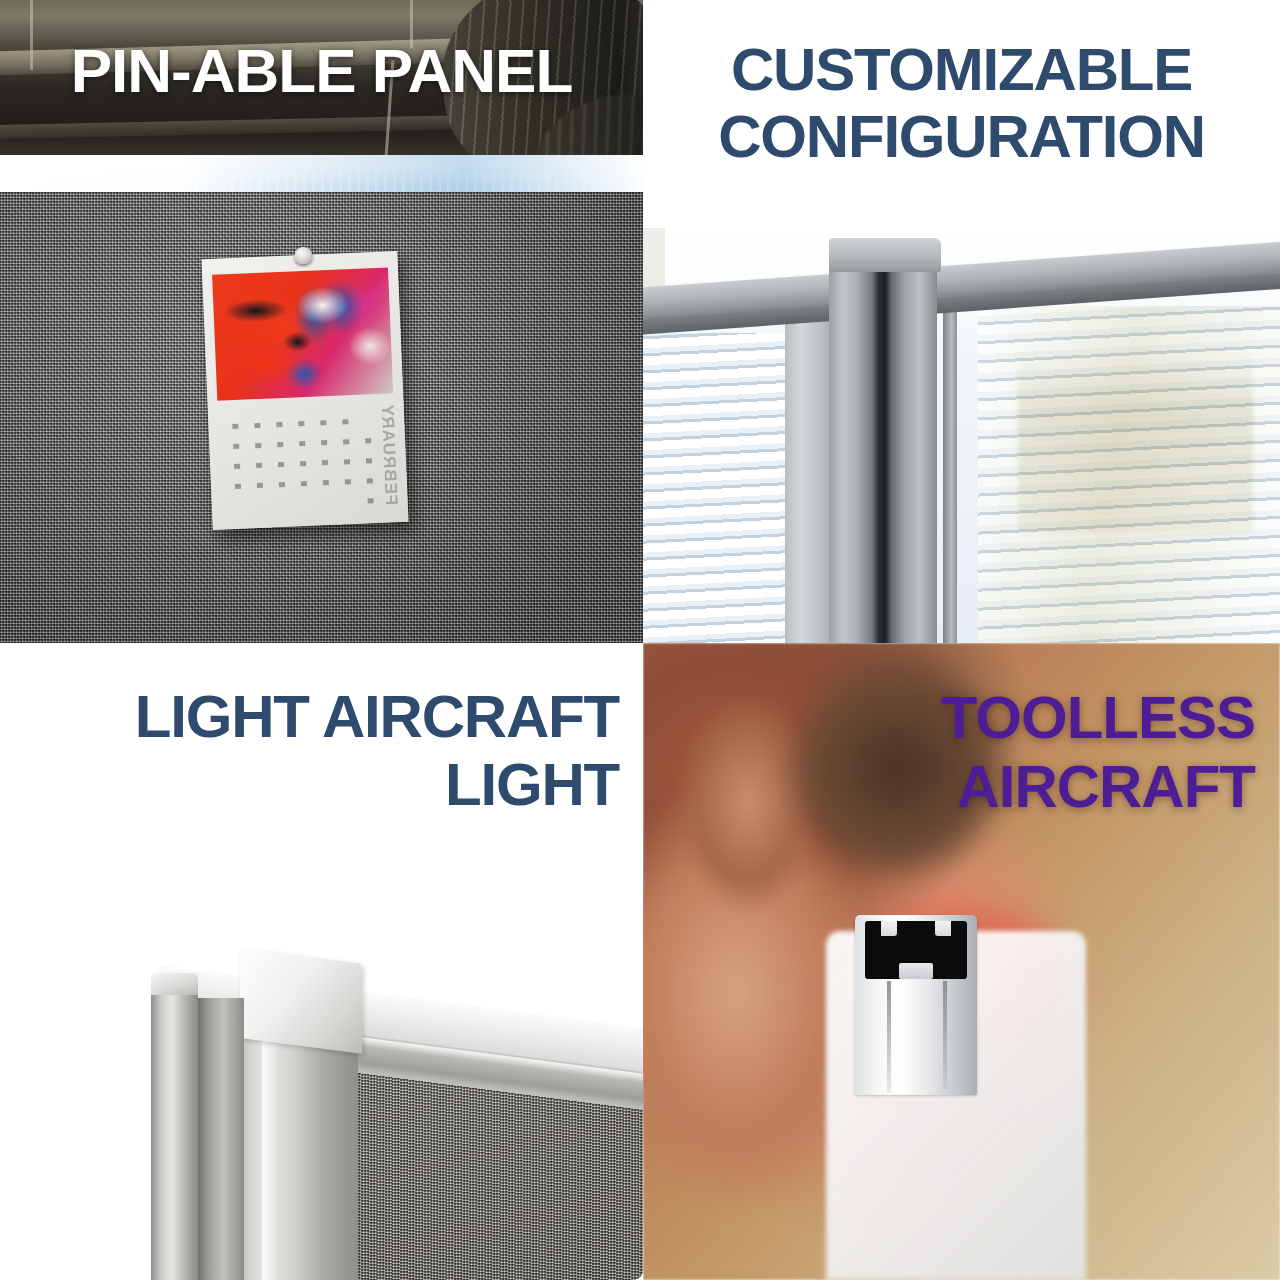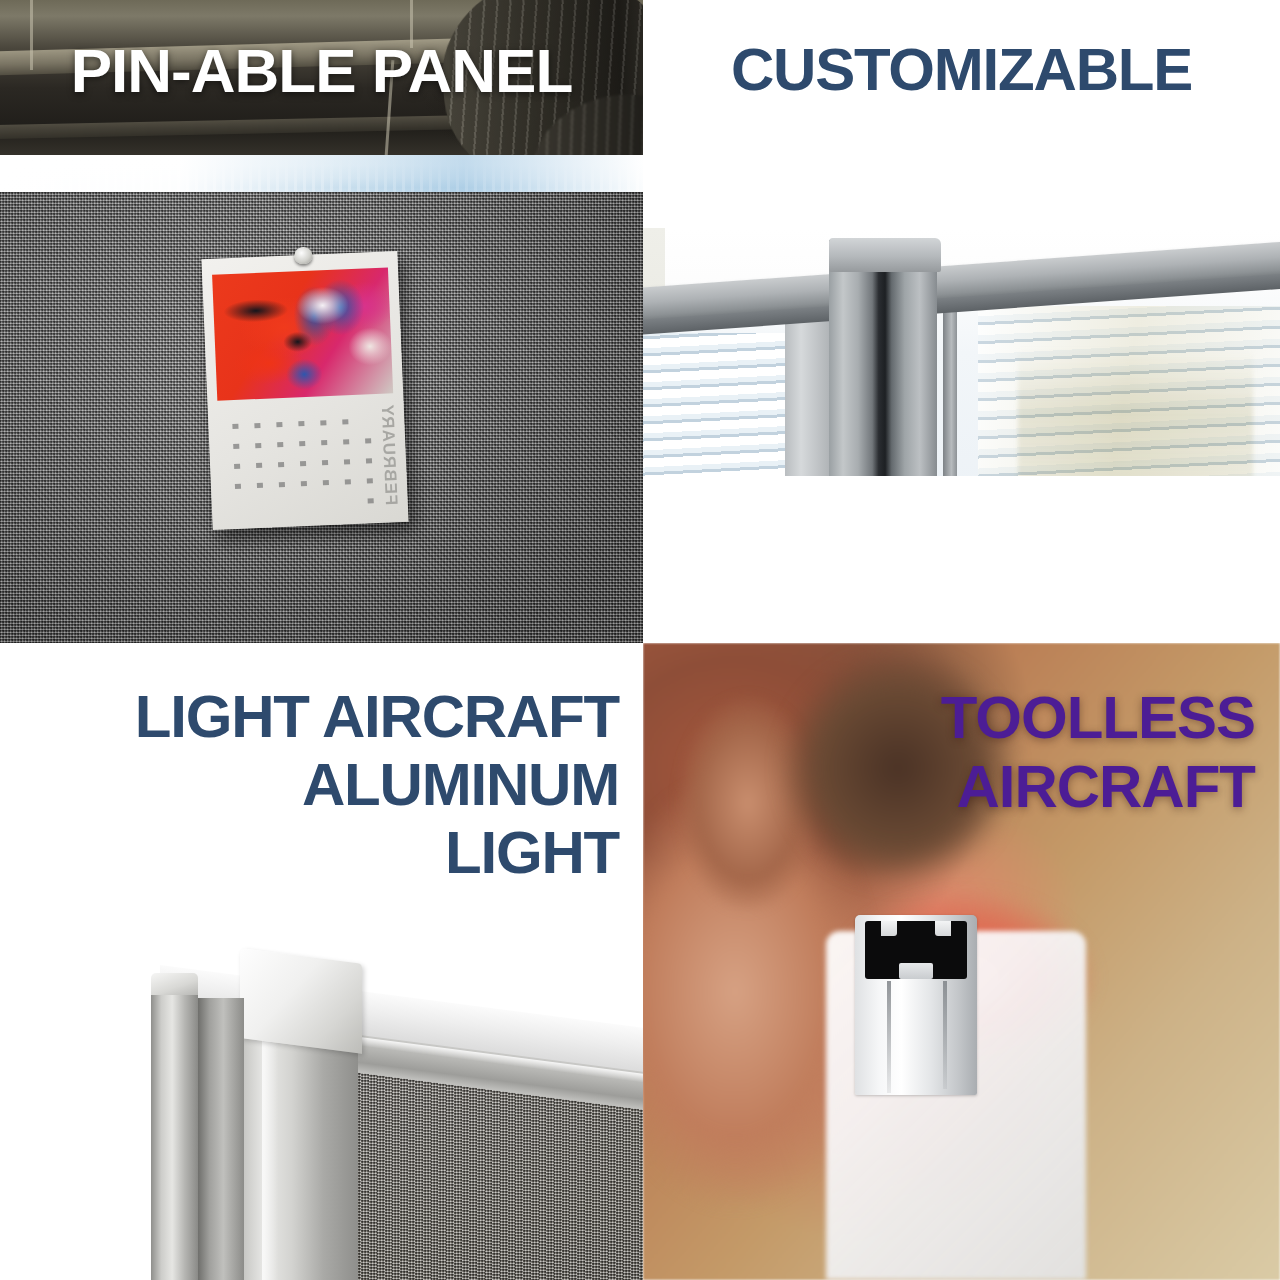--- a/index.html
+++ b/index.html
@@ -13,22 +13,22 @@
 
   .collage {
     position:relative;
     width:1280px; height:1280px;
     background:#ffffff;
   }
 
   
   .quad { position:absolute; overflow:hidden; background:#fff; }
   #quad-tl { left:0;   top:0;   width:643px; height:643px; }
-  #quad-tr { left:643px; top:0; width:637px; height:476px; }
-  #quad-bl { left:0;   top:643px; width:643px; height:637px; }
+  #quad-tr { left:643px; top:0; width:637px; height:643px; }
+  #quad-bl { left:0;   top:643px; width:643px; height:637px;border-radius:10px; }
   #quad-br { left:643px; top:643px; width:637px; height:637px; }
 
   
   #tl-ceiling {
     position:absolute; left:0; top:0; width:643px; height:160px;
     background:
       radial-gradient(ellipse 200px 120px at 560px 90px, rgba(25,22,18,.85) 0%, rgba(25,22,18,0) 70%),
       linear-gradient(180deg,#6e6a58 0%,#7d7968 10%,#4a463c 30%,#2b2823 55%,#201e1a 80%,#38352d 100%);
     overflow:hidden;
   }
@@ -450,40 +450,40 @@
       <div id="tr-mullion"></div>
       <div id="tr-rail-l"></div>
       <div id="tr-rail"></div>
       <div id="tr-rail-face"></div>
       <div id="tr-post-fix"></div>
       <div id="tr-post-cap"></div>
     </div>
 
     <div id="tr-title">
       <div>CUSTOMIZABLE</div>
+      <div>CONFIGURATION</div>
     </div>
   </div>
 
   <div class="quad" id="quad-bl">
     <div id="bl-photo">
       <div id="bl-fabric-fix"></div>
       <div id="bl-toprail-face"></div>
       <div id="bl-toprail-top"></div>
       <div id="bl-toprail-shine"></div>
       <div id="bl-post-c"></div>
       <div id="bl-post-c-hl"></div>
       <div id="bl-cap"></div>
       <div id="bl-post-b"></div>
       <div id="bl-post-a"></div>
       <div id="bl-post-a-top"></div>
     </div>
 
     <div id="bl-title">
       <div>LIGHT AIRCRAFT</div>
-      <div>ALUMINUM</div>
       <div>LIGHT</div>
     </div>
   </div>
 
   <div class="quad" id="quad-br">
     <div id="br-bg"></div>
     <div id="br-skin"></div>
     <div id="br-ear"></div>
     <div id="br-hair"></div>
     <div id="br-finger"></div>

